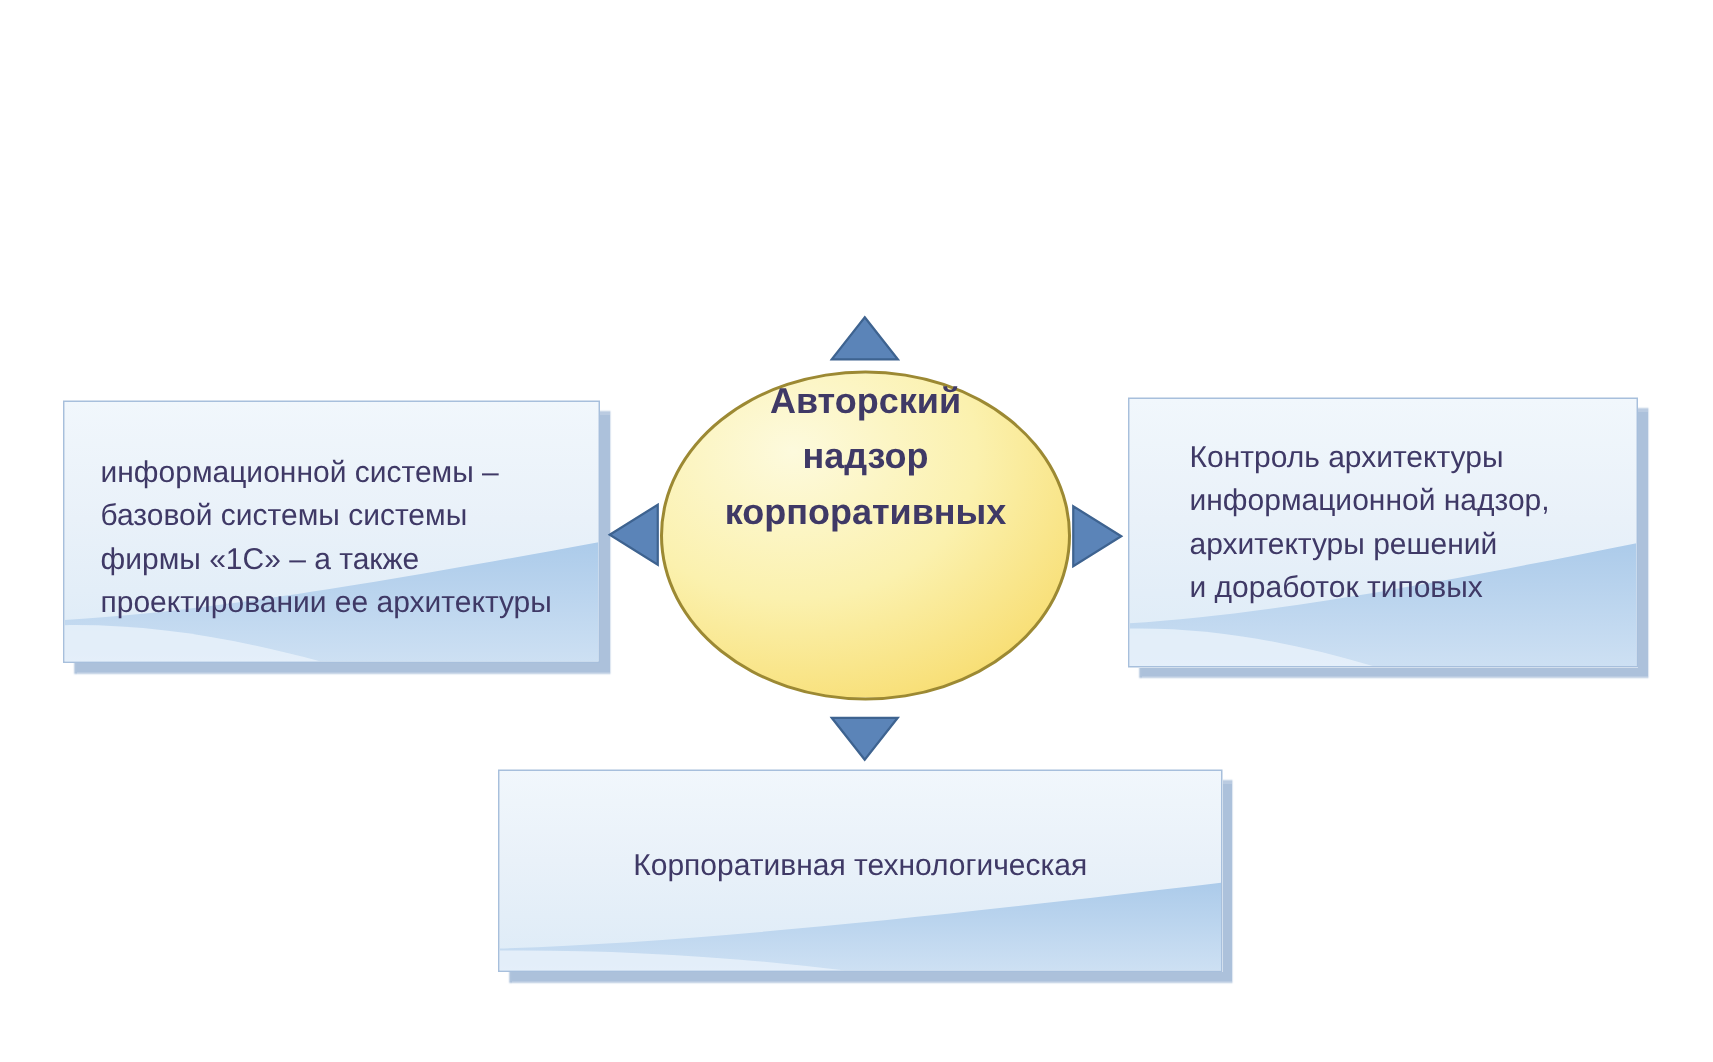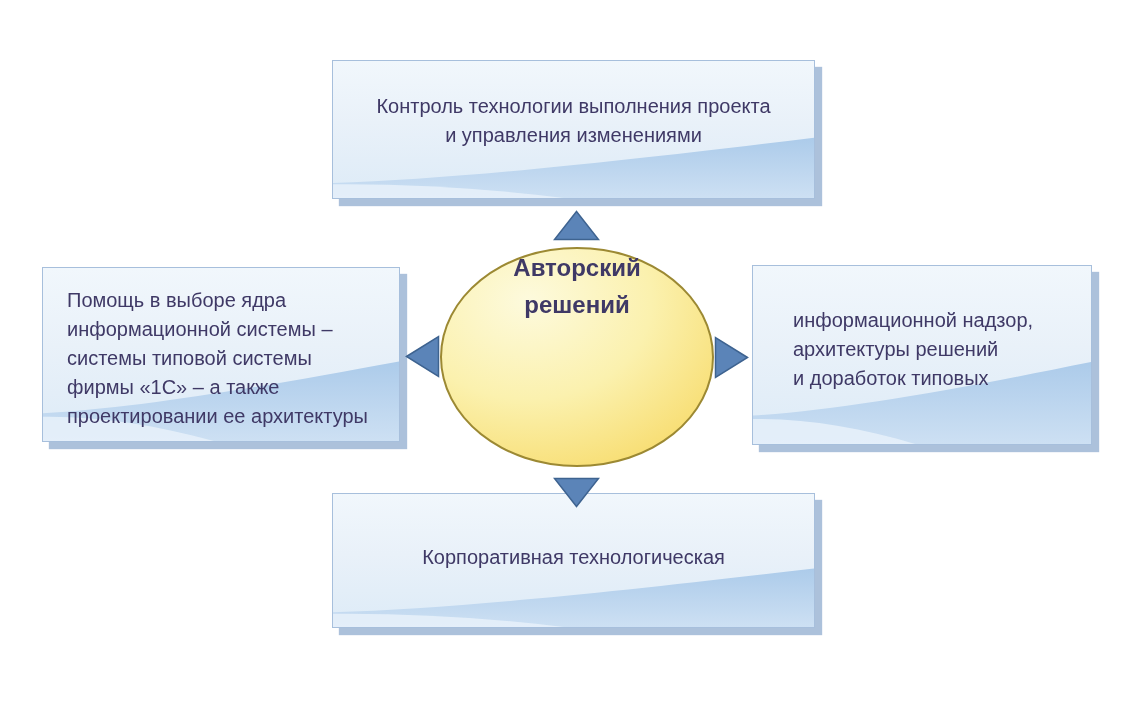--- a/index.html
+++ b/index.html
@@ -13,21 +13,21 @@
     background:linear-gradient(180deg,#f1f7fc 0%,#e9f1f9 45%,#ddebf7 100%);
     box-shadow:7px 7px 1px rgba(128,159,199,0.65);
     overflow:hidden;
     display:flex;flex-direction:column;justify-content:center;
   }
   .gloss{position:absolute;left:0;top:0;width:100%;height:100%;z-index:1;}
   .lines{position:relative;z-index:2;font-size:20px;line-height:29px;}
   .lines span{display:block;white-space:nowrap;}
   .center-text .lines{text-align:center;}
   .box-top{left:332px;top:60px;width:483px;height:139px;padding-bottom:18px;}
-  .box-bottom{left:332px;top:493px;width:483px;height:135px;padding-bottom:6px;}
+  .box-bottom{left:332px;top:513px;width:483px;height:135px;padding-bottom:6px;}
   .box-left{left:42px;top:267px;width:358px;height:175px;padding:8px 0 0 24px;}
   .box-right{left:752px;top:265px;width:340px;height:180px;padding:0 0 12px 40px;}
   .ellipse{
     position:absolute;left:440px;top:247px;width:274px;height:220px;
     box-sizing:border-box;border-radius:50%;
     border:2px solid #9c8933;
     background:radial-gradient(120% 120% at 32% 24%,
       #fdfadd 0%,#fbf1ae 38%,#f8e07a 66%,#f2d04b 88%,#eec83c 100%);
     display:flex;align-items:flex-start;justify-content:center;text-align:center;z-index:3;
   }
@@ -36,69 +36,53 @@
   .arrow-up{left:553px;top:210px;}
   .arrow-down{left:553px;top:477px;}
   .arrow-left{left:405px;top:335px;}
   .arrow-right{left:714px;top:336px;}
 </style>
 </head>
 <body>
 
 <div id="canvas">
 
-  <section class="box box-top center-text">
-    <svg class="gloss" viewBox="0 0 100 100" preserveAspectRatio="none" aria-hidden="true">
-      <defs>
-        <linearGradient id="g1" x1="0" y1="0" x2="0" y2="1">
-          <stop offset="0" stop-color="#accbea"></stop>
-            <stop offset="1" stop-color="#cde0f3"></stop>
-        </linearGradient>
-      </defs>
-      <path d="M0,89 C26,86 58,74 100,56 L100,100 L0,100 Z" fill="url(#g1)"></path>
-      <path d="M0,100 L0,90 C16,89.5 32,93 48,100 Z" fill="#e7f1fa" opacity="0.85"></path>
-    </svg>
-    <div class="lines">
-      <span>Контроль технологии выполнения проекта</span>
-      <span>и управления изменениями</span>
-    </div>
-  </section>
 
   <section class="box box-left">
     <svg class="gloss" viewBox="0 0 100 100" preserveAspectRatio="none" aria-hidden="true">
       <defs>
         <linearGradient id="g2" x1="0" y1="0" x2="0" y2="1">
           <stop offset="0" stop-color="#accbea"></stop>
             <stop offset="1" stop-color="#cde0f3"></stop>
         </linearGradient>
       </defs>
       <path d="M0,84 C26,81 58,70 100,54 L100,100 L0,100 Z" fill="url(#g2)"></path>
       <path d="M0,100 L0,86 C16,85.5 32,91 48,100 Z" fill="#e7f1fa" opacity="0.85"></path>
     </svg>
     <div class="lines">
-      <span>Помощь в выборе ядра</span>
       <span>информационной системы –</span>
-      <span>системы типовой системы</span>
+      <span>базовой системы системы</span>
       <span>фирмы «1С» – а также</span>
       <span>проектировании ее архитектуры</span>
     </div>
   </section>
 
   <section class="box box-right">
     <svg class="gloss" viewBox="0 0 100 100" preserveAspectRatio="none" aria-hidden="true">
       <defs>
         <linearGradient id="g3" x1="0" y1="0" x2="0" y2="1">
           <stop offset="0" stop-color="#accbea"></stop>
             <stop offset="1" stop-color="#cde0f3"></stop>
         </linearGradient>
       </defs>
       <path d="M0,84 C26,81 58,70 100,54 L100,100 L0,100 Z" fill="url(#g3)"></path>
       <path d="M0,100 L0,86 C16,85.5 32,91 48,100 Z" fill="#e7f1fa" opacity="0.85"></path>
     </svg>
     <div class="lines">
+      <span>Контроль архитектуры</span>
       <span>информационной надзор,</span>
       <span>архитектуры решений</span>
       <span>и доработок типовых</span>
     </div>
   </section>
 
   <section class="box box-bottom center-text">
     <svg class="gloss" viewBox="0 0 100 100" preserveAspectRatio="none" aria-hidden="true">
       <defs>
         <linearGradient id="g4" x1="0" y1="0" x2="0" y2="1">
@@ -110,21 +94,22 @@
       <path d="M0,100 L0,90 C16,89.5 32,93 48,100 Z" fill="#e7f1fa" opacity="0.85"></path>
     </svg>
     <div class="lines">
       <span>Корпоративная технологическая</span>
     </div>
   </section>
 
   <div class="ellipse">
     <div class="lines">
       <span>Авторский</span>
-      <span>решений</span>
+      <span>надзор</span>
+      <span>корпоративных</span>
     </div>
   </div>
 
   <svg class="arrow arrow-up" width="47" height="31" viewBox="0 0 47 31" aria-hidden="true">
     <path d="M23.5,1.5 L45.5,29.5 L1.5,29.5 Z" fill="#5b84b8" stroke="#3e6390" stroke-width="1.5"></path>
   </svg>
   <svg class="arrow arrow-down" width="47" height="31" viewBox="0 0 47 31" aria-hidden="true">
     <path d="M23.5,29.5 L1.5,1.5 L45.5,1.5 Z" fill="#5b84b8" stroke="#3e6390" stroke-width="1.5"></path>
   </svg>
   <svg class="arrow arrow-left" width="35" height="43" viewBox="0 0 35 43" aria-hidden="true">

